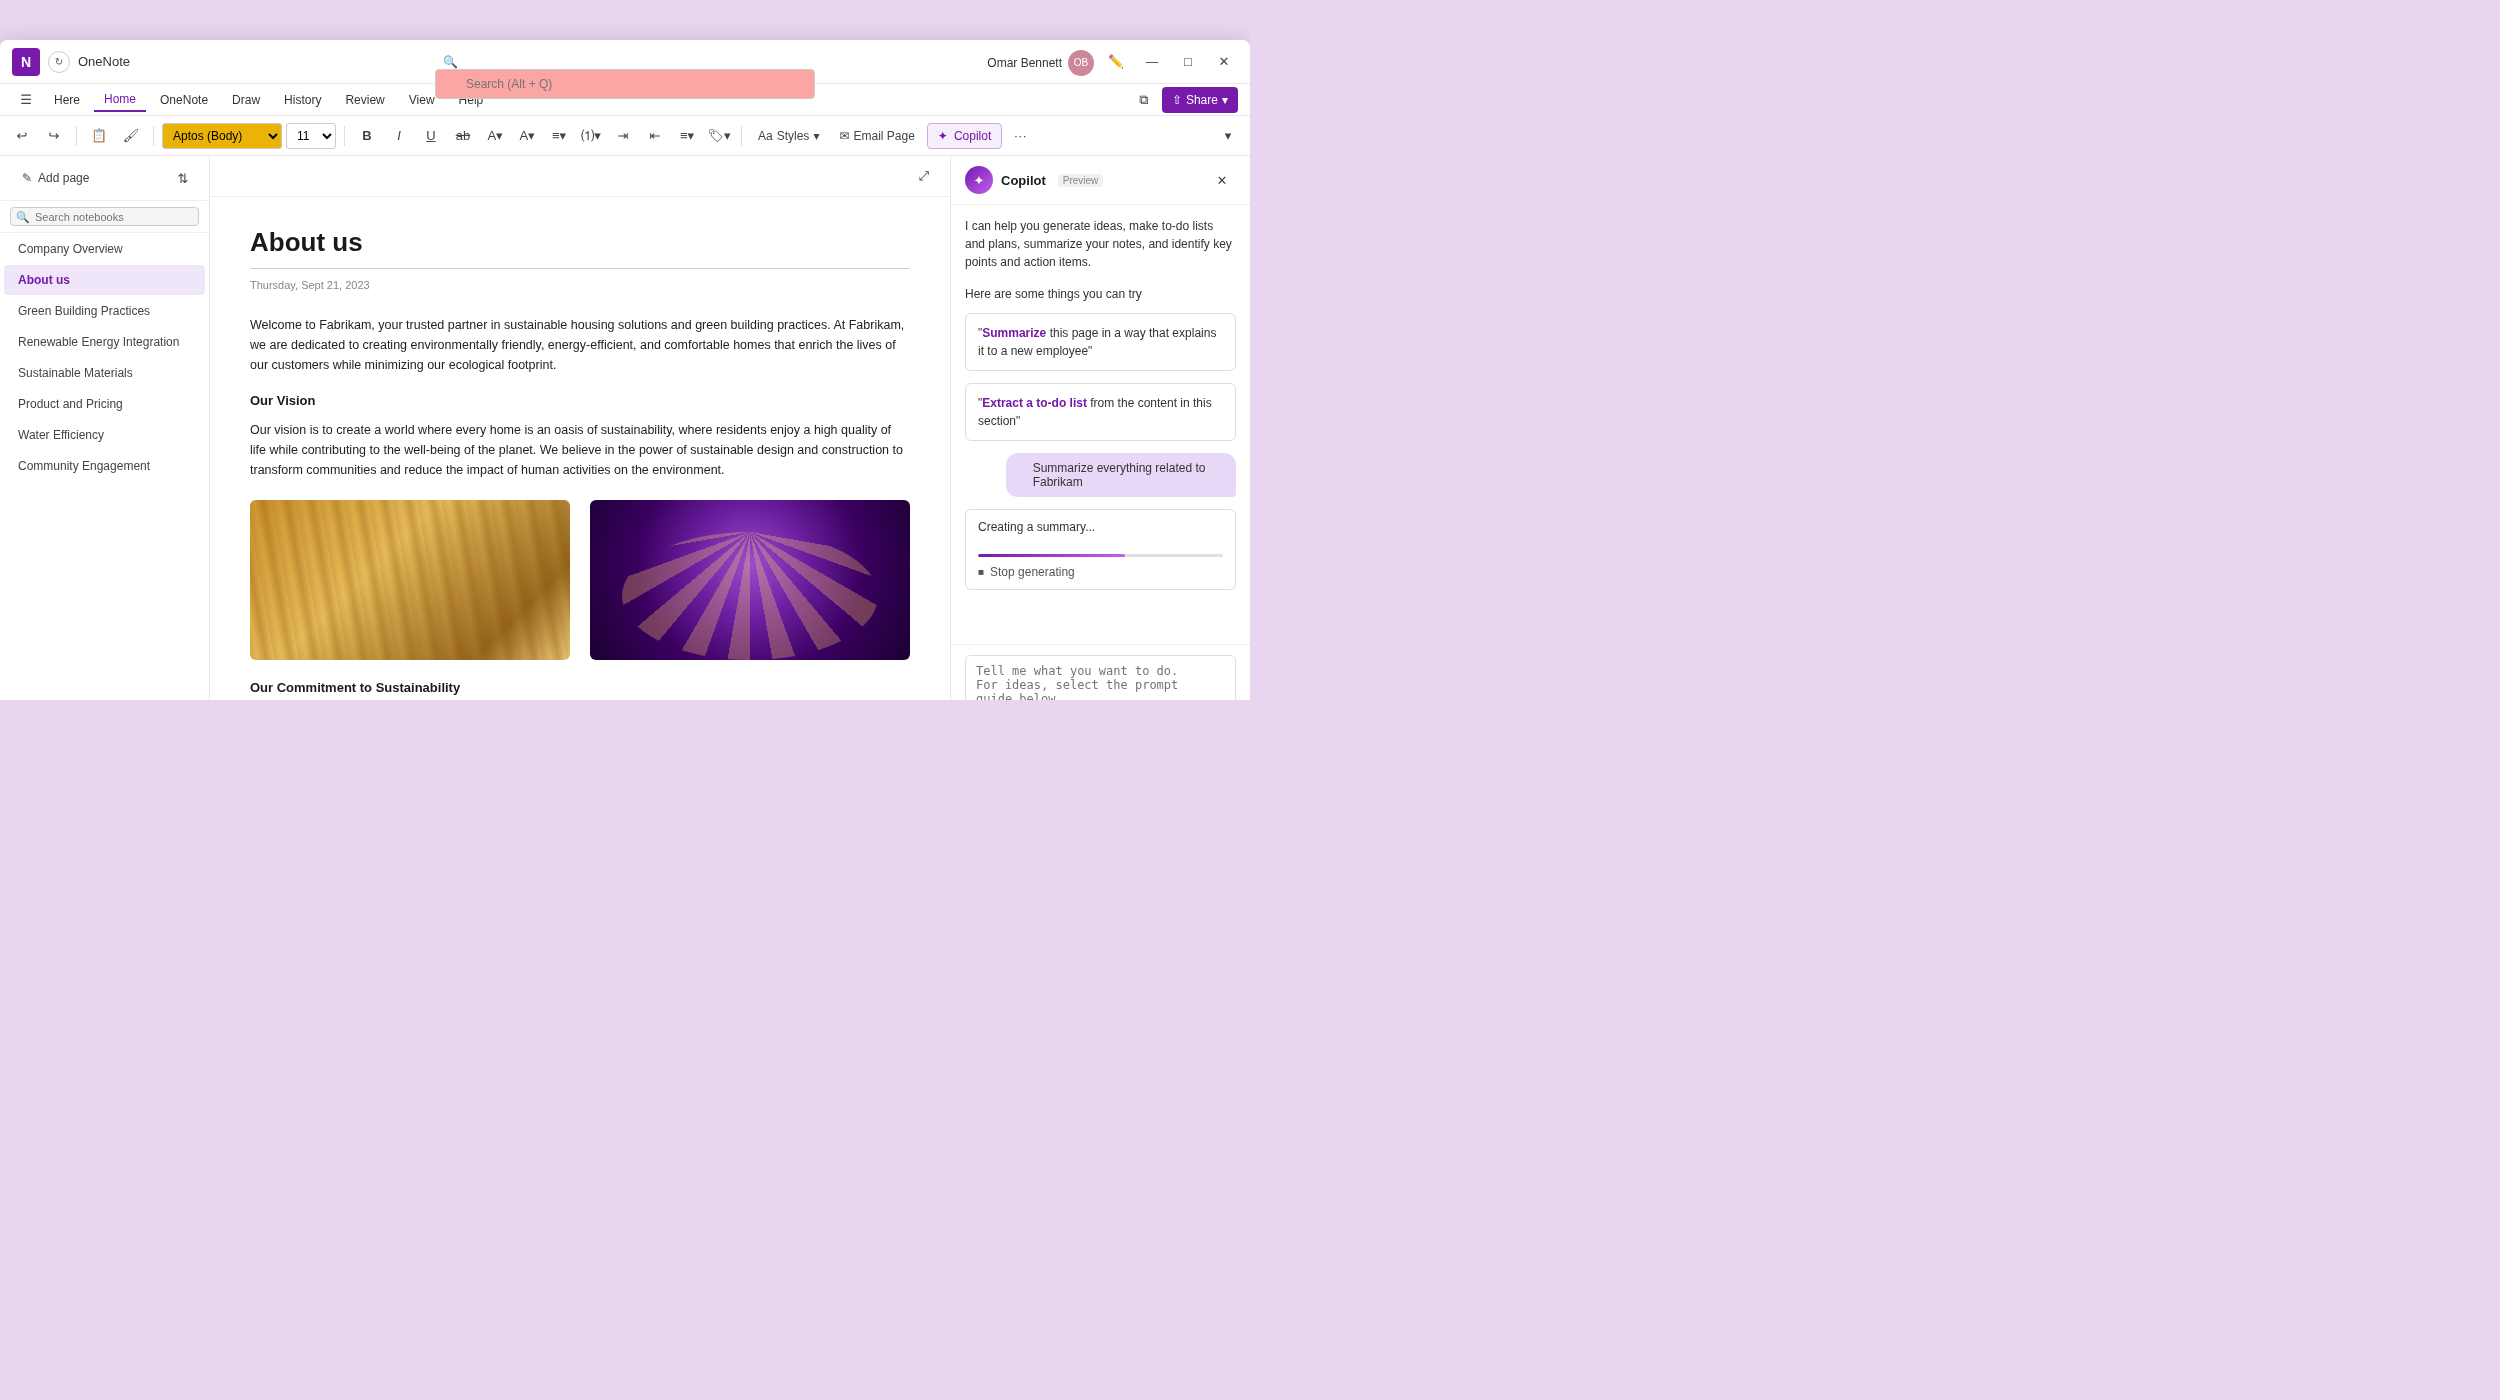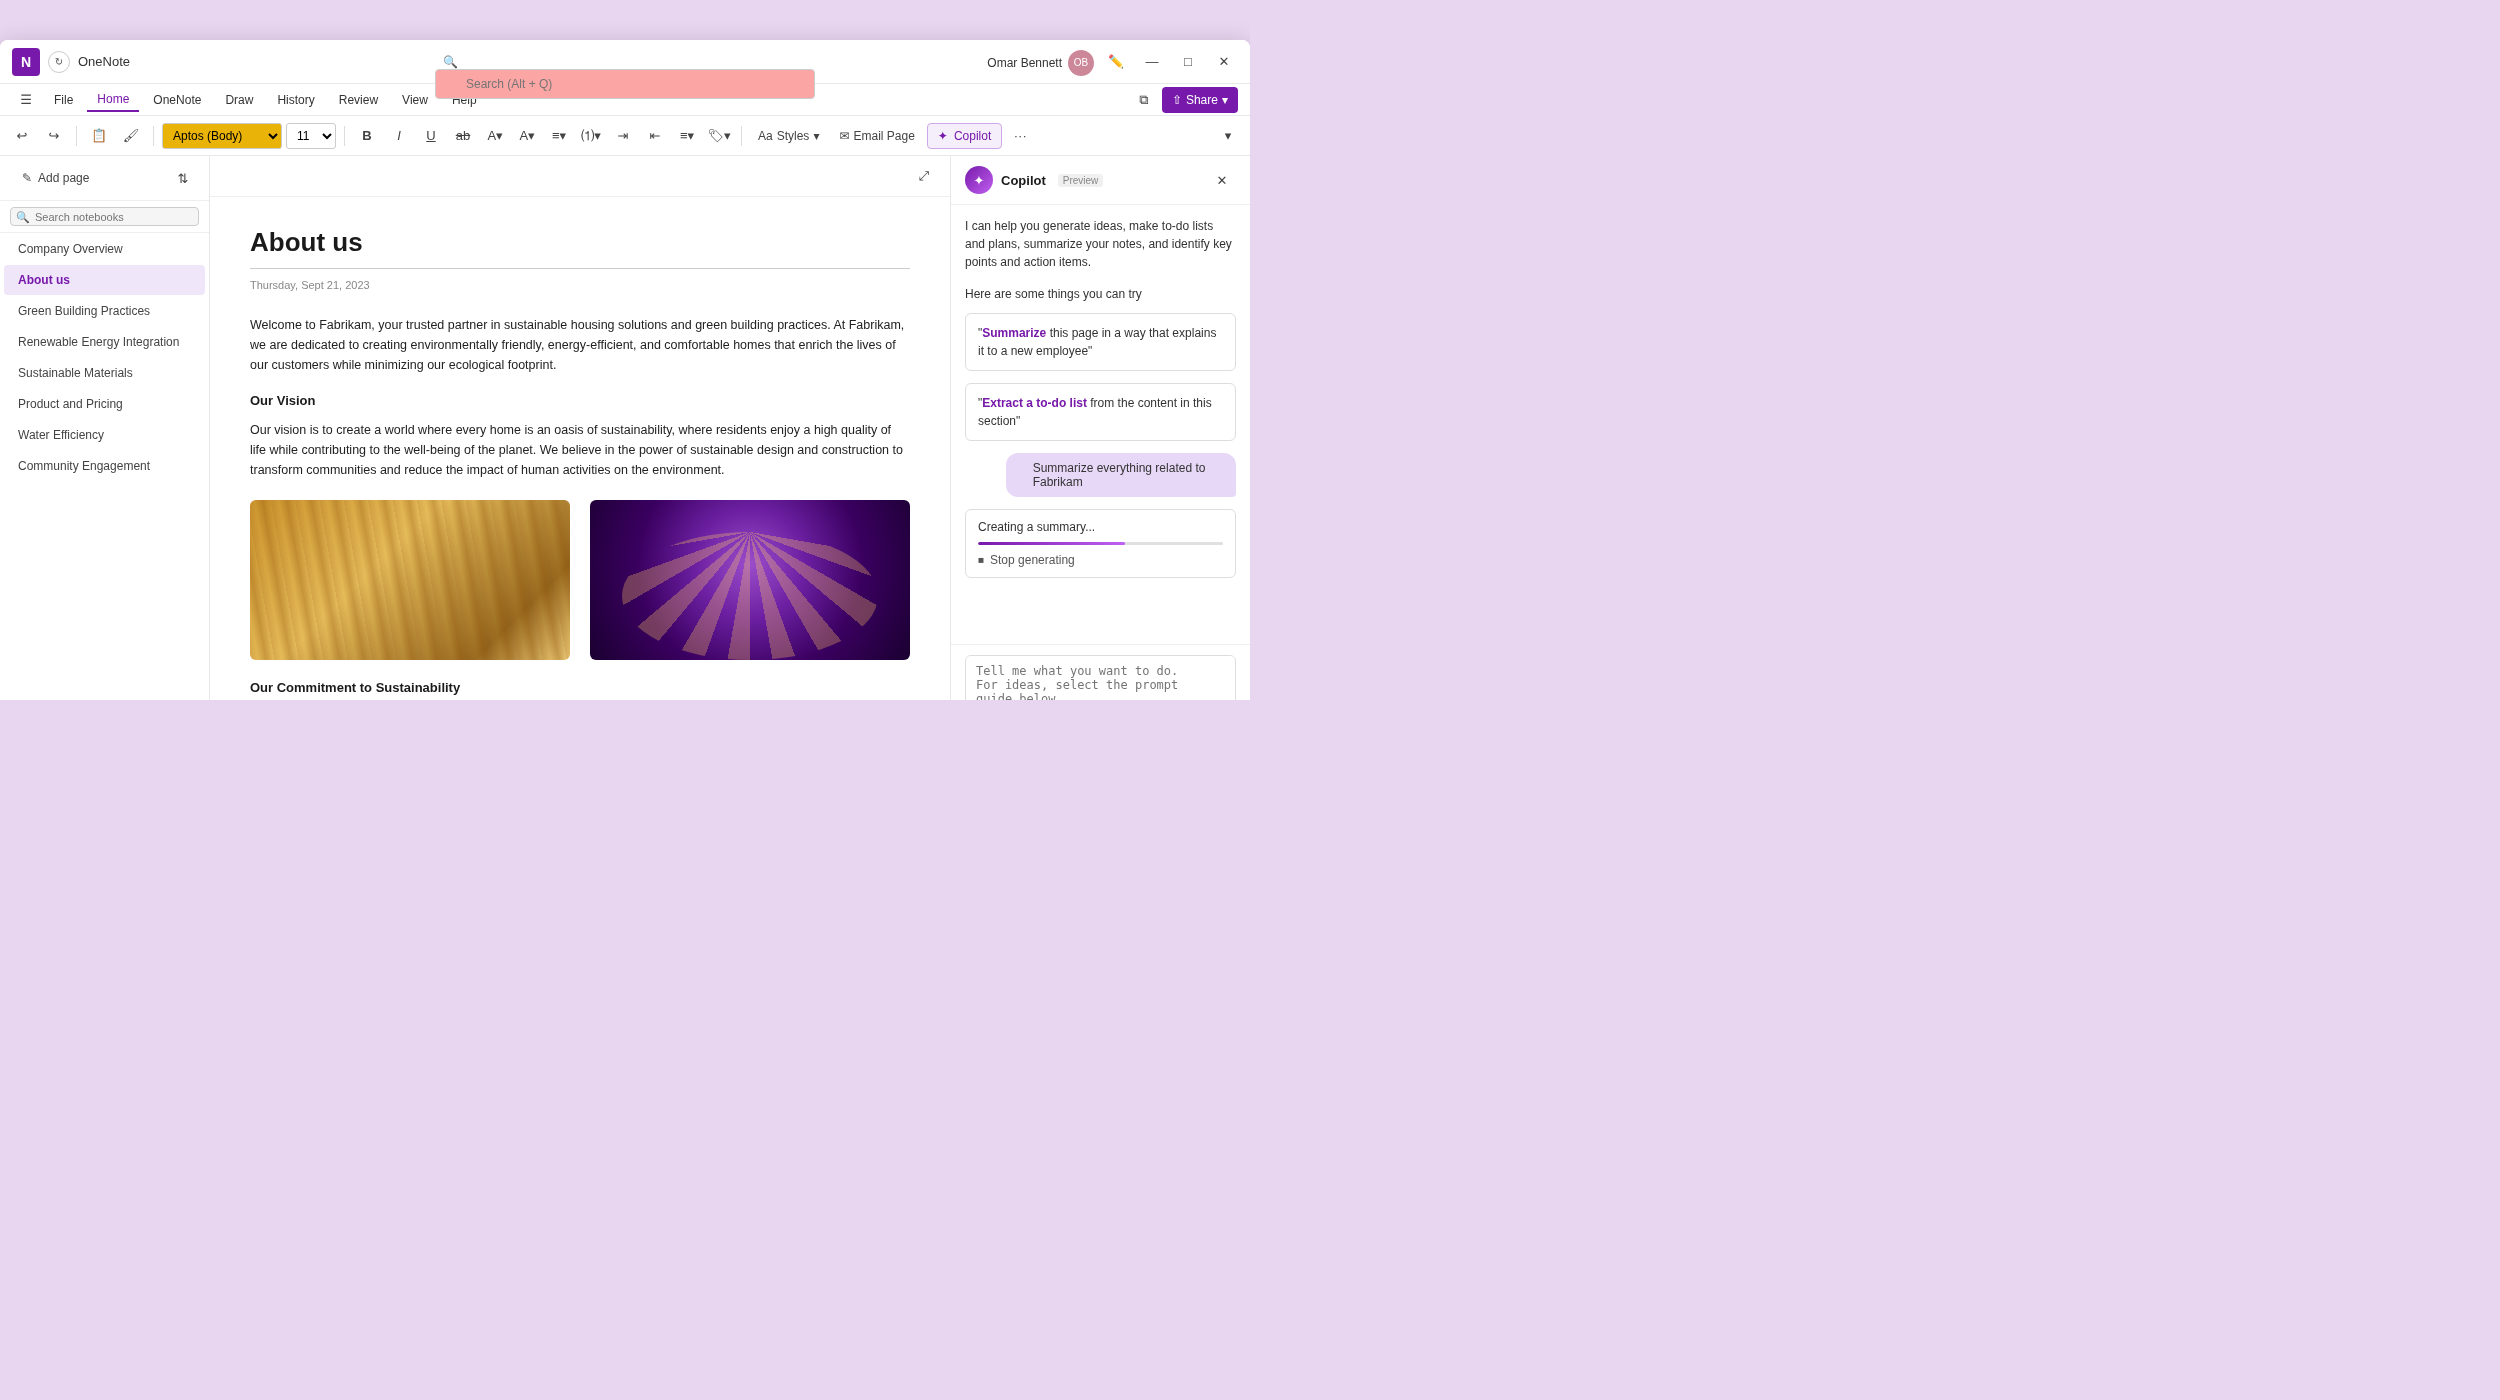--- a/index.html
+++ b/index.html
@@ -498,21 +498,21 @@
       max-width: 85%;
     }
     .copilot-generating {
       border: 1px solid #ddd;
       border-radius: 6px;
       padding: 10px 12px;
       font-size: 12px;
       color: #333;
     }
     .generating-text {
-      margin-bottom: 8px;
+      margin-bottom: 20px;
     }
     .progress-bar {
       height: 3px;
       background: #e0e0e0;
       border-radius: 2px;
       overflow: hidden;
     }
     .progress-fill {
       height: 100%;
       width: 60%;
@@ -594,21 +594,21 @@
       </div>
       <div class="toolbar-btn">✏️</div>
       <div class="win-btn">—</div>
       <div class="win-btn">□</div>
       <div class="win-btn close">✕</div>
     </div>
   </div>
 
   <div class="menu-bar">
     <div class="toolbar-btn">☰</div>
-    <div class="menu-item">File</div>
+    <div class="menu-item">Here</div>
     <div class="menu-item active">Home</div>
     <div class="menu-item">OneNote</div>
     <div class="menu-item">Draw</div>
     <div class="menu-item">History</div>
     <div class="menu-item">Review</div>
     <div class="menu-item">View</div>
     <div class="menu-item">Help</div>
     <div style="flex:1"></div>
     <div class="toolbar-btn">⧉</div>
     <div class="share-btn">

